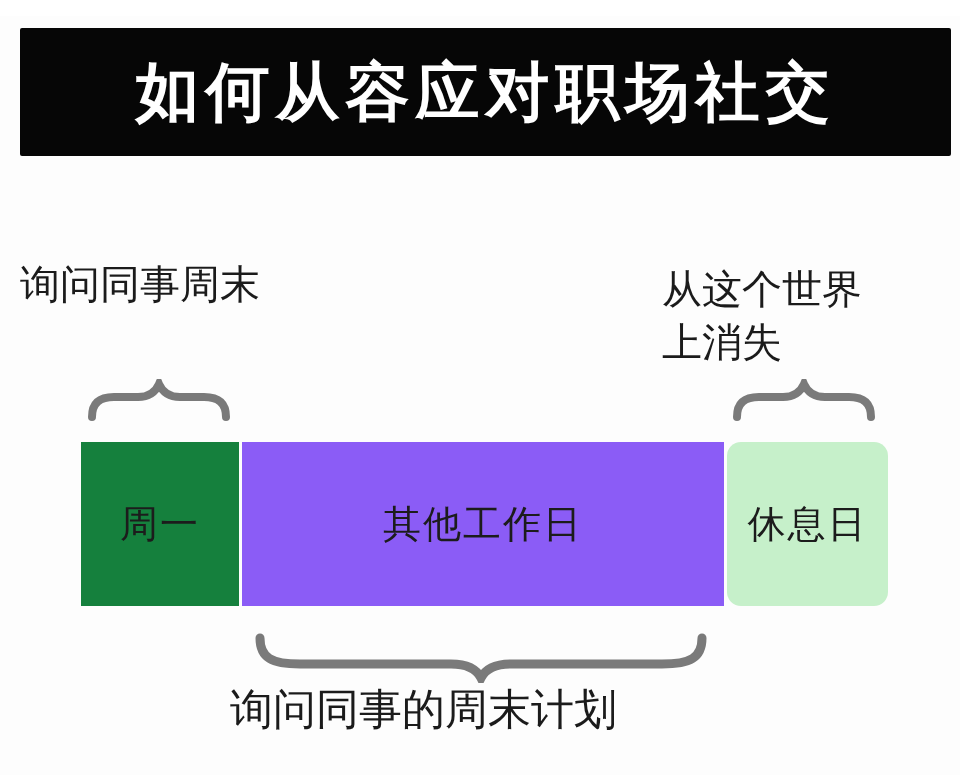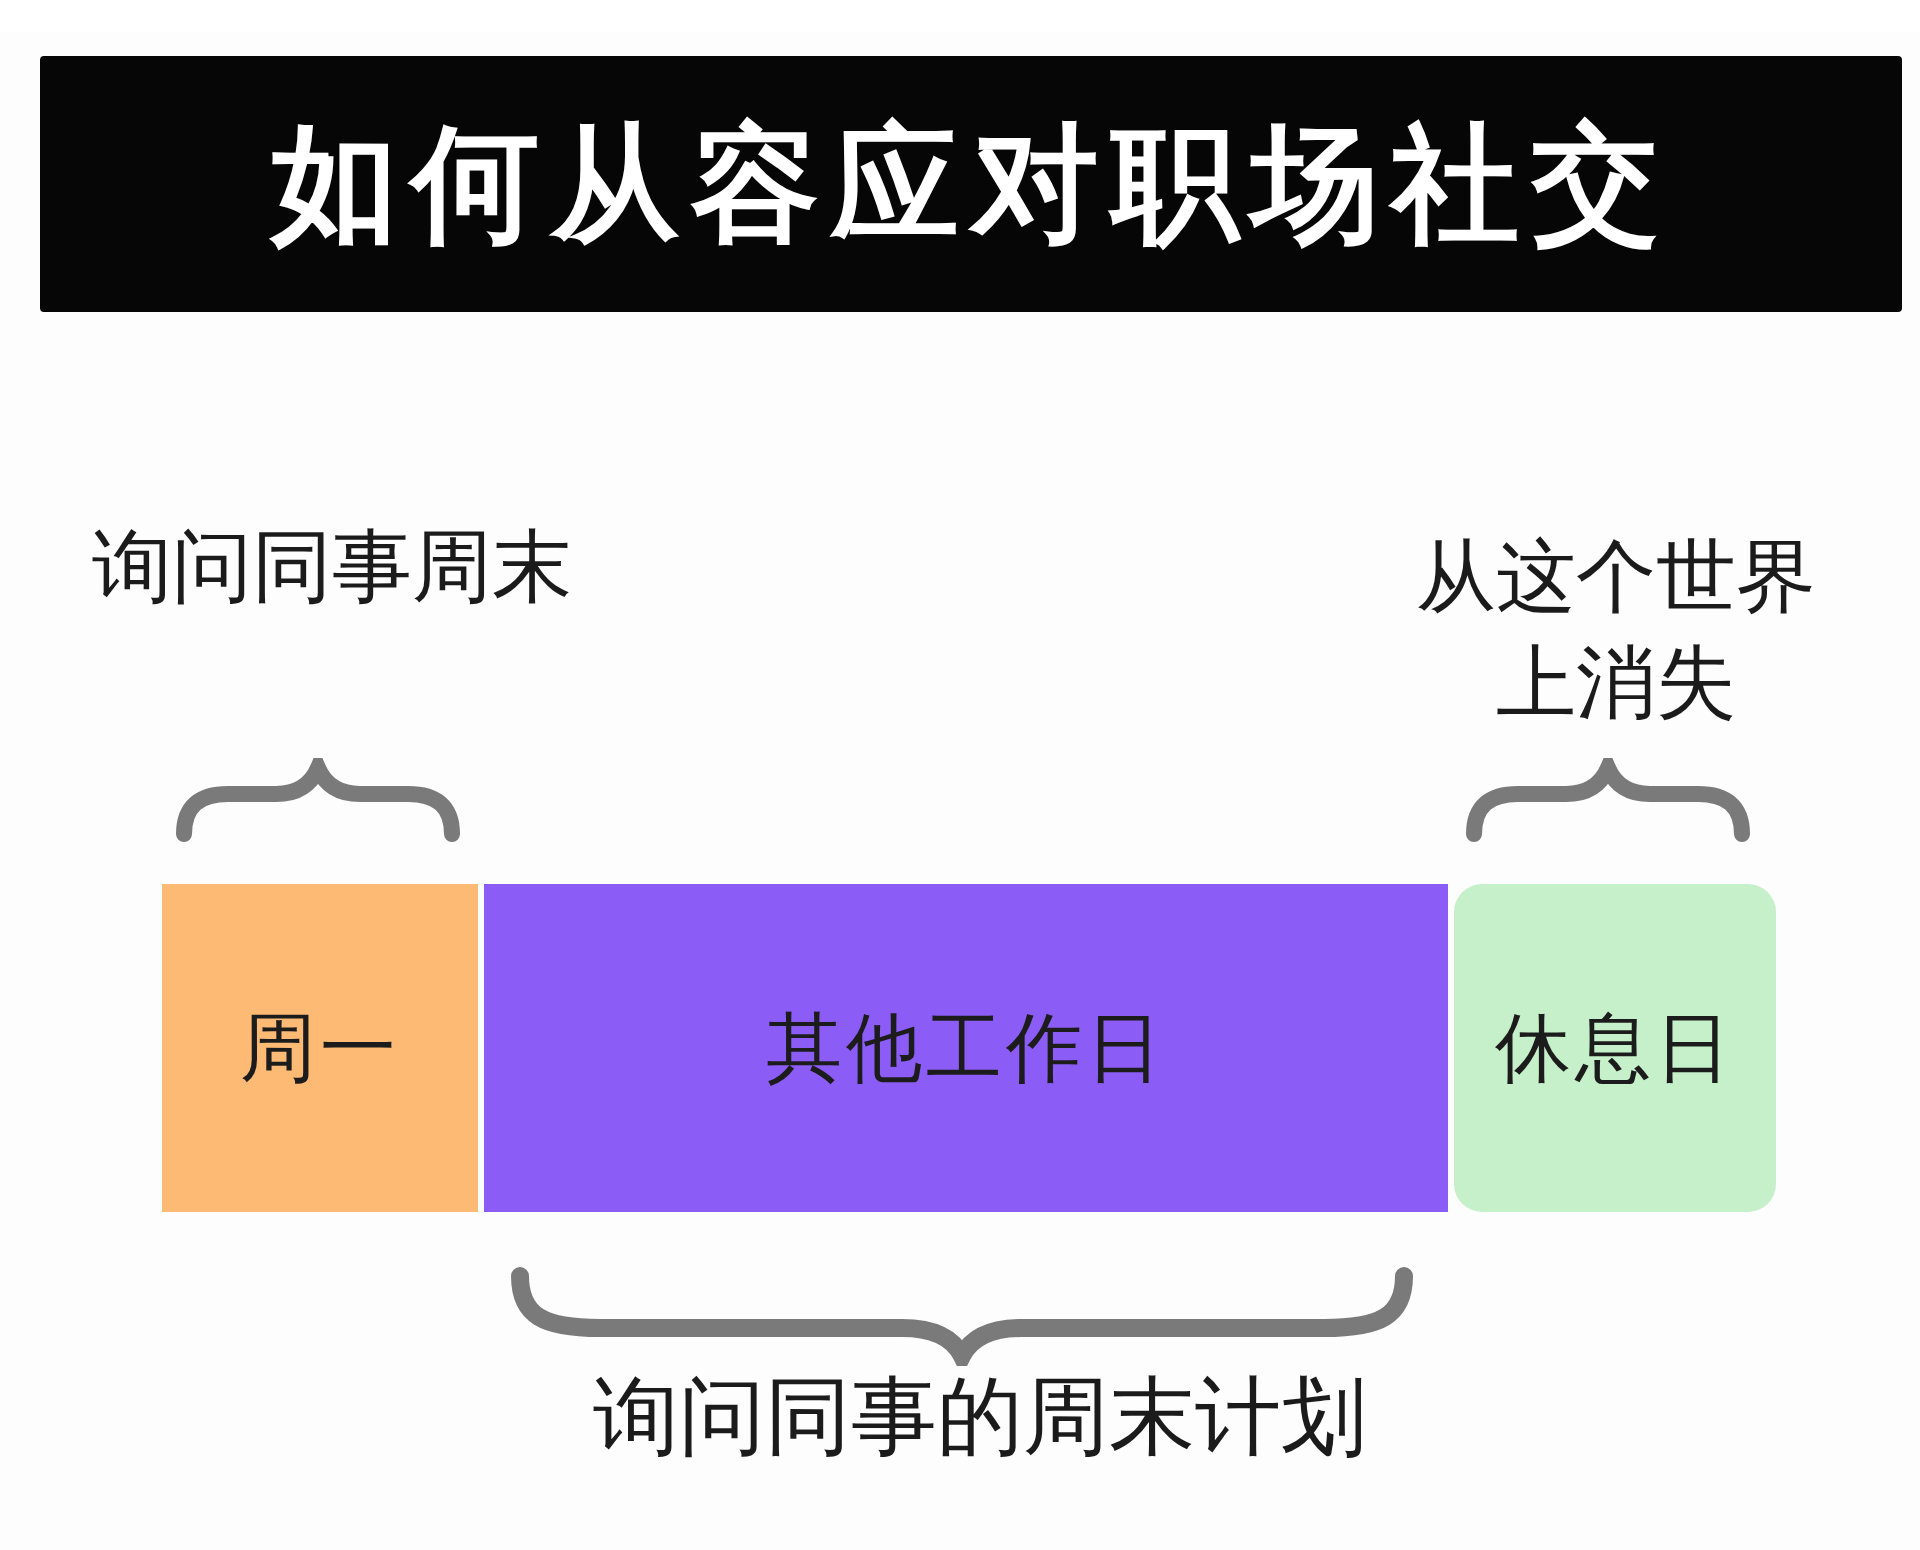--- a/index.html
+++ b/index.html
@@ -34,21 +34,21 @@
     color: #ffffff;
     font-size: 64px;
     font-weight: 700;
     letter-spacing: 6px;
     white-space: nowrap;
   }
 
   
   .annotation {
     position: absolute;
-    text-align: center;
+    text-align: left;
     color: #1b1b1b;
     font-weight: 500;
     line-height: 1.32;
   }
   .annotation.left {
     left: 20px;
     top: 242px;
     width: 292px;
     font-size: 40px;
   }
@@ -92,21 +92,21 @@
   .segment {
     height: 100%;
     display: flex;
     align-items: center;
     justify-content: center;
     font-size: 38px;
     font-weight: 500;
     color: #1c1c1c;
     letter-spacing: 2px;
   }
-  .segment.monday   { width: 158px; background: #fdba74; }
+  .segment.monday   { width: 158px; background: #15803d; }
   .segment.weekdays { width: 482px; background: #8b5cf6; }
   .segment.restday  { width: 161px; background: #c6f0ca; border-radius: 14px; }
 </style>
 </head>
 <body>
 
 <div class="canvas">
 
   <div class="title-banner">
     <div class="title-text">如何从容应对职场社交</div>

